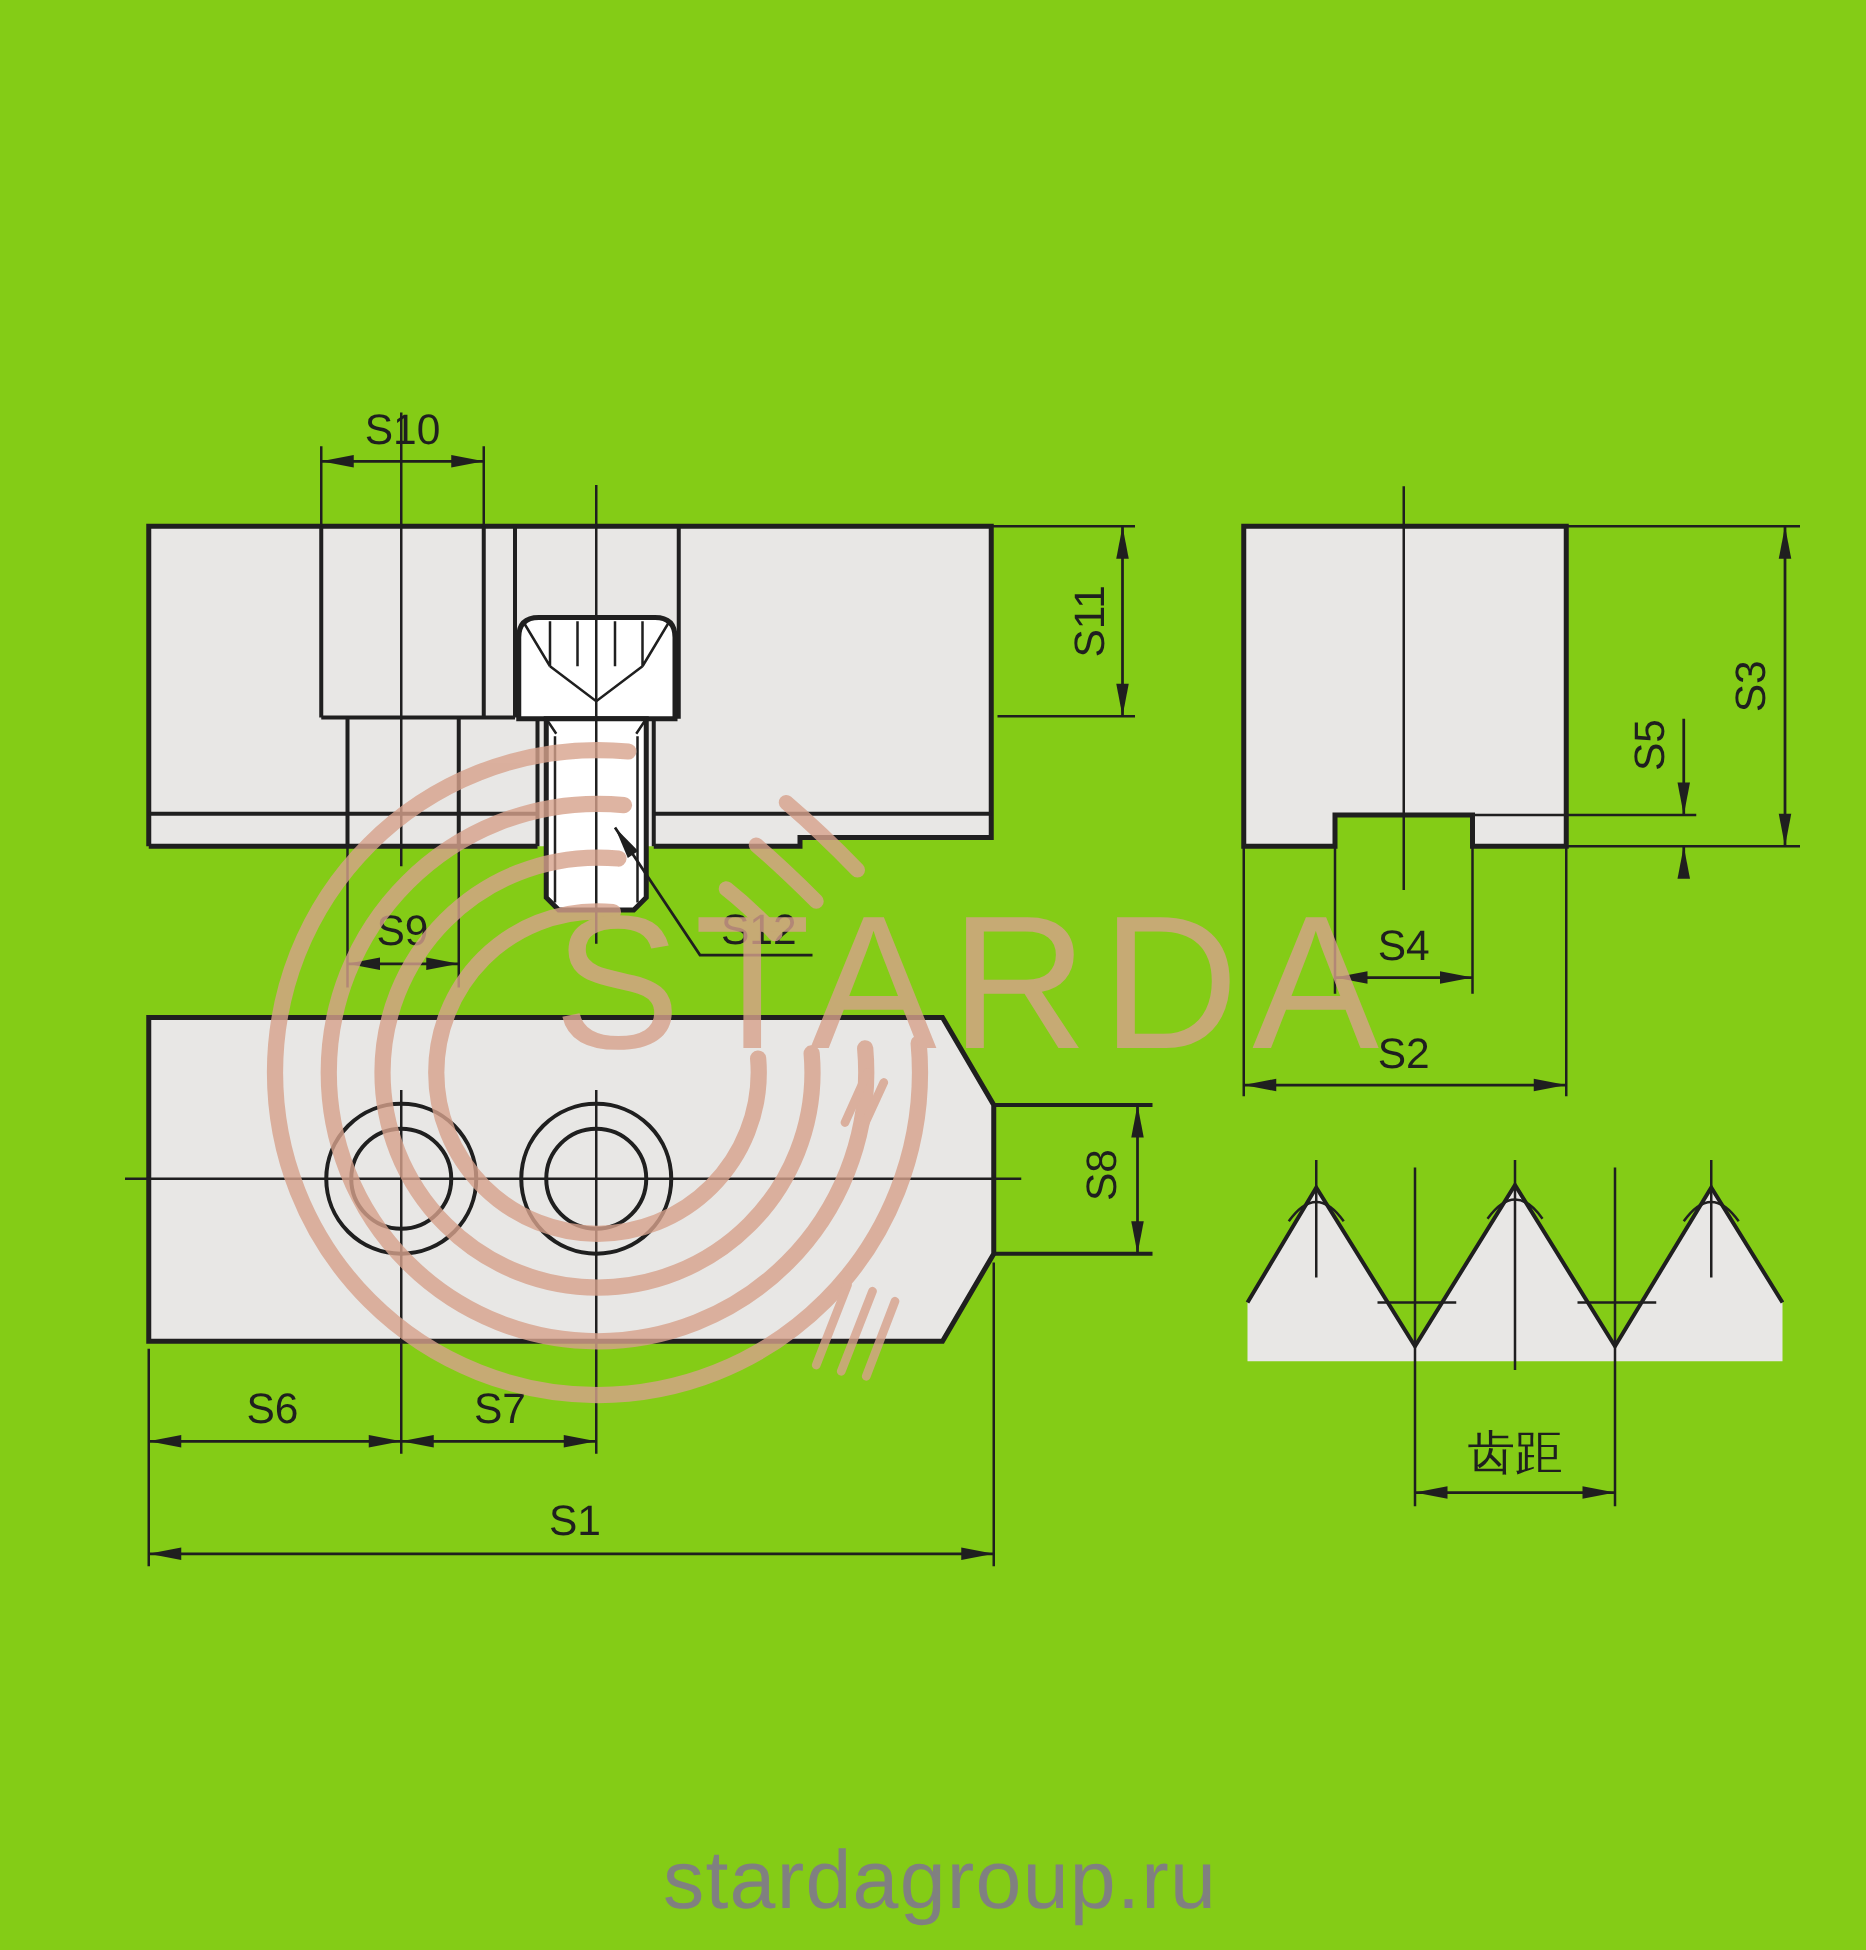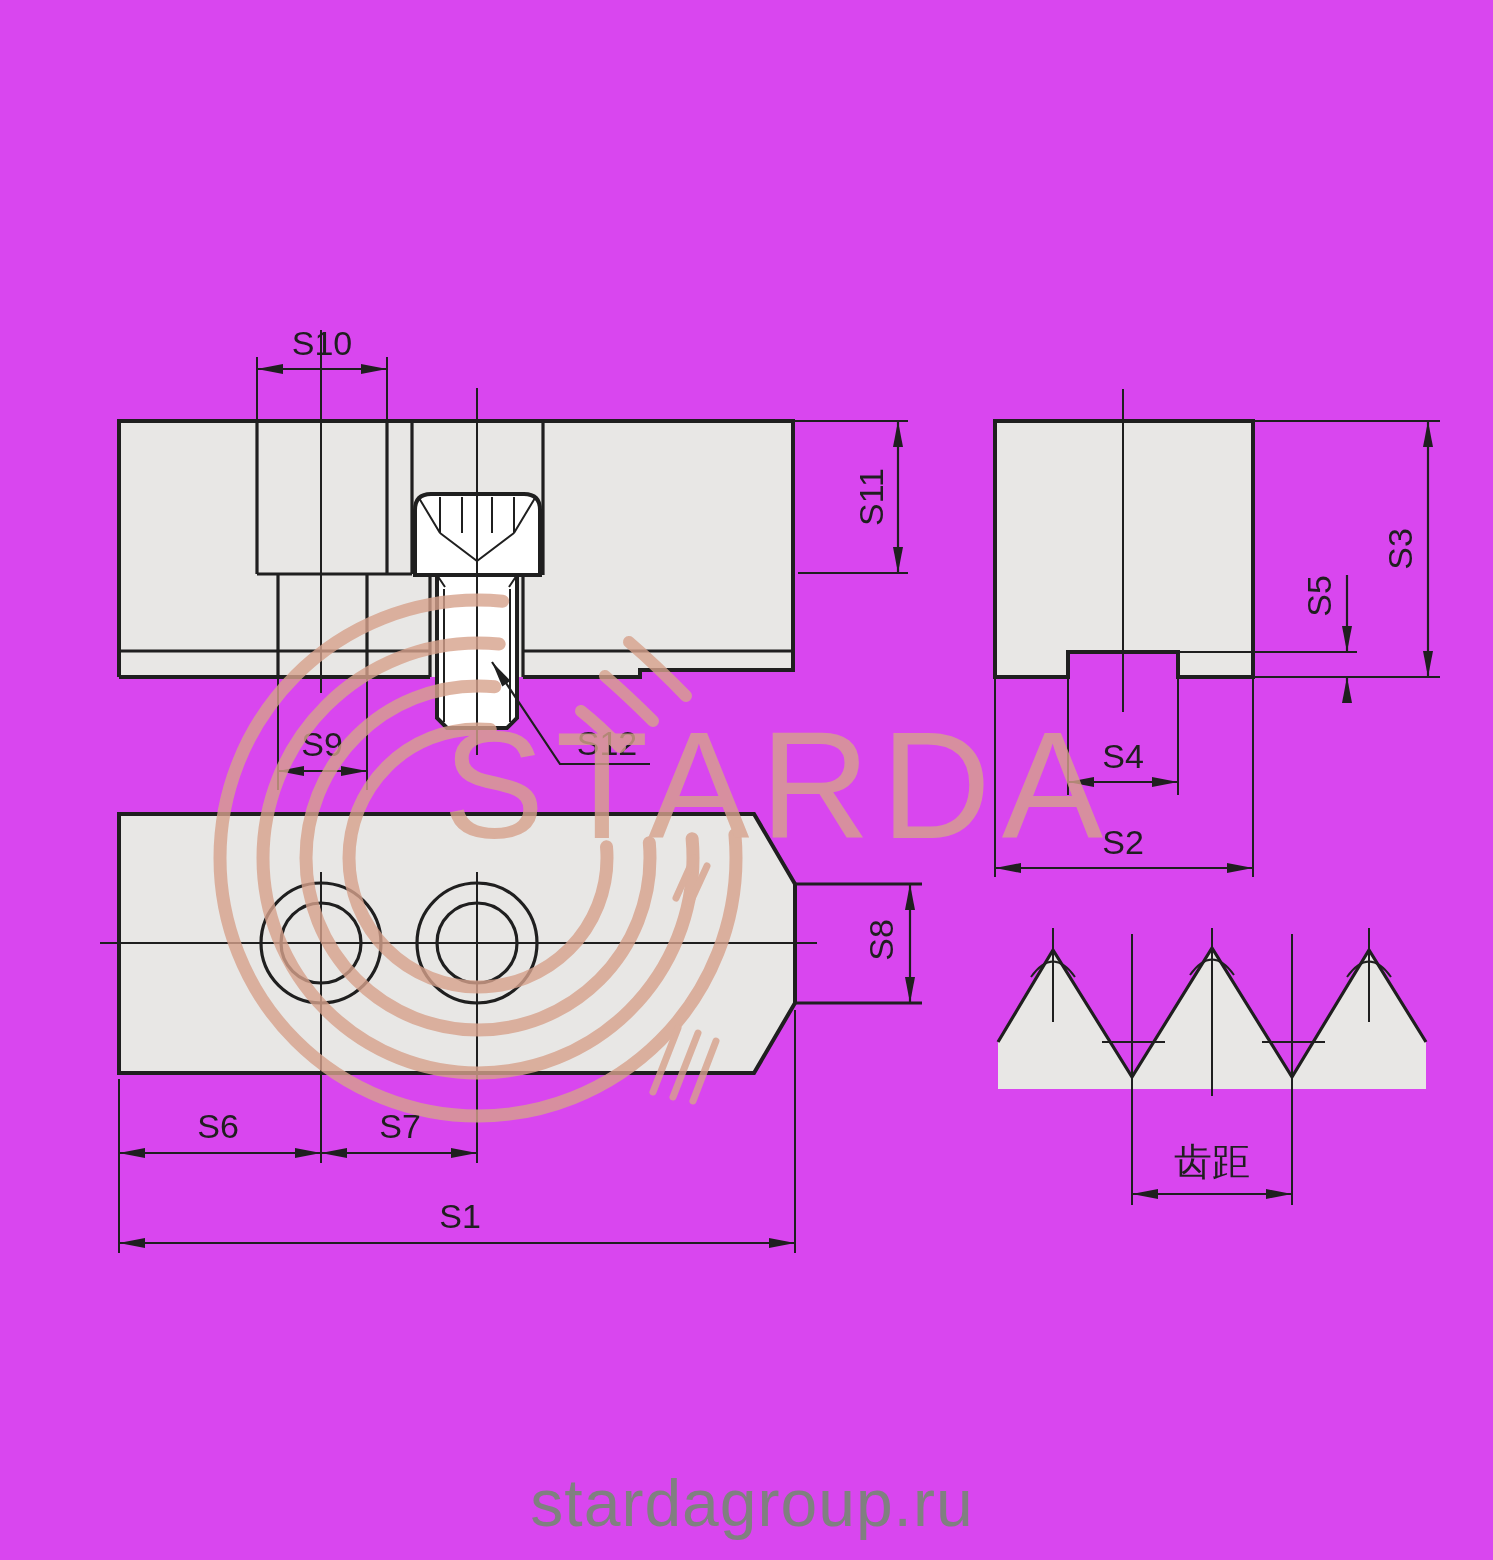--- a/index.html
+++ b/index.html
@@ -1,16 +1,16 @@
 <!DOCTYPE html>
 <html><head>
 <meta charset="utf-8">
 <style>
   html,body{margin:0;padding:0;background:#ffffff;}
-  #canvas{position:relative;width:1493px;height:1560px;background:#d946ef;overflow:hidden;
+  #canvas{position:relative;width:1493px;height:1560px;background:#84cc16;overflow:hidden;
           font-family:"Liberation Sans", sans-serif;}
   svg{position:absolute;left:0;top:0;}
   .edge{stroke:#1f1f1f;stroke-width:4;fill:none;stroke-linejoin:miter;}
   .iline{stroke:#1f1f1f;stroke-width:3.2;fill:none;}
   .thin{stroke:#1f1f1f;stroke-width:2;fill:none;}
   .dim{stroke:#1f1f1f;stroke-width:2.2;fill:none;}
   .grayfill{fill:#e8e7e5;stroke:none;}
   .whitefill{fill:#ffffff;}
   .dimtxt{font:34px "Liberation Sans", sans-serif;fill:#1f1f1f;}
   .pitchtxt{font:38px "Liberation Sans", sans-serif;fill:#1f1f1f;}

